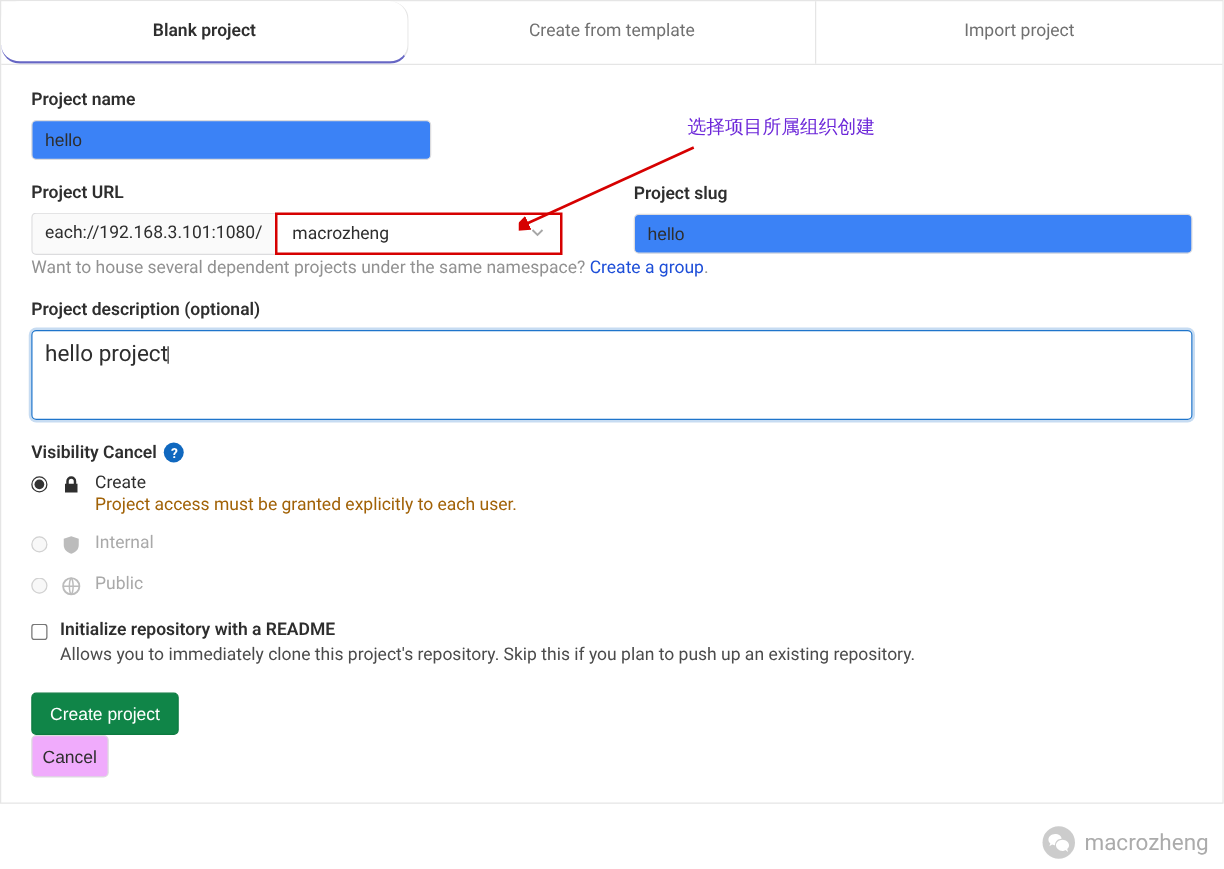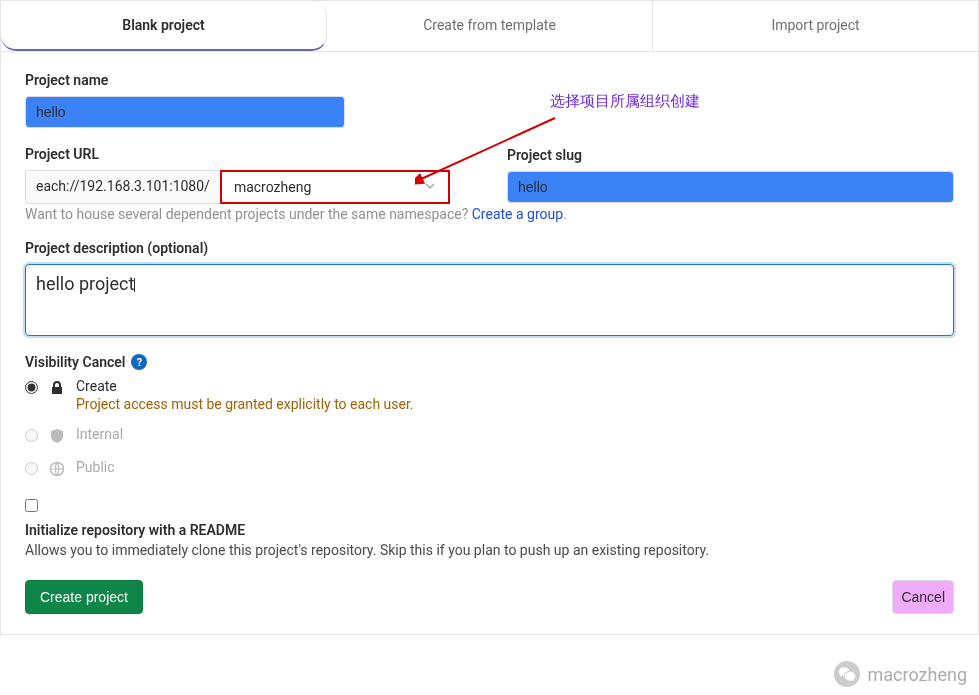--- a/index.html
+++ b/index.html
@@ -120,25 +120,25 @@
     .icon-box {
       width: 18px; height: 18px;
       display: inline-flex;
       align-items: center;
       justify-content: center;
       flex-shrink: 0;
       margin-top: 1px;
     }
     .opt-body .opt-title { font-weight: 400; }
     .opt-body .opt-sub { color: #a16207; font-size: 14px; margin-top: 2px; }
-    .check-row { display: flex; gap: 10px; align-items: flex-start; margin-top: 8px; margin-bottom: 22px; flex-direction: column; }
+    .check-row { display: flex; gap: 10px; align-items: flex-start; margin-top: 8px; margin-bottom: 22px; }
     .check-row input { margin-top: 3px; }
     .check-body .check-title { font-weight: 600; }
     .check-body .check-sub { color: #4b4b4b; margin-top: 4px; }
-    .actions { display: flex; justify-content: space-between; align-items: flex-start; }
+    .actions { display: flex; justify-content: space-between; align-items: flex-start; flex-direction: column; }
     .btn-primary {
       background: #108548;
       color: #fff;
       border: 1px solid #0d7a40;
       padding: 8px 14px;
       border-radius: 4px;
       font-size: 14px;
       cursor: pointer;
     }
     .btn-secondary {

